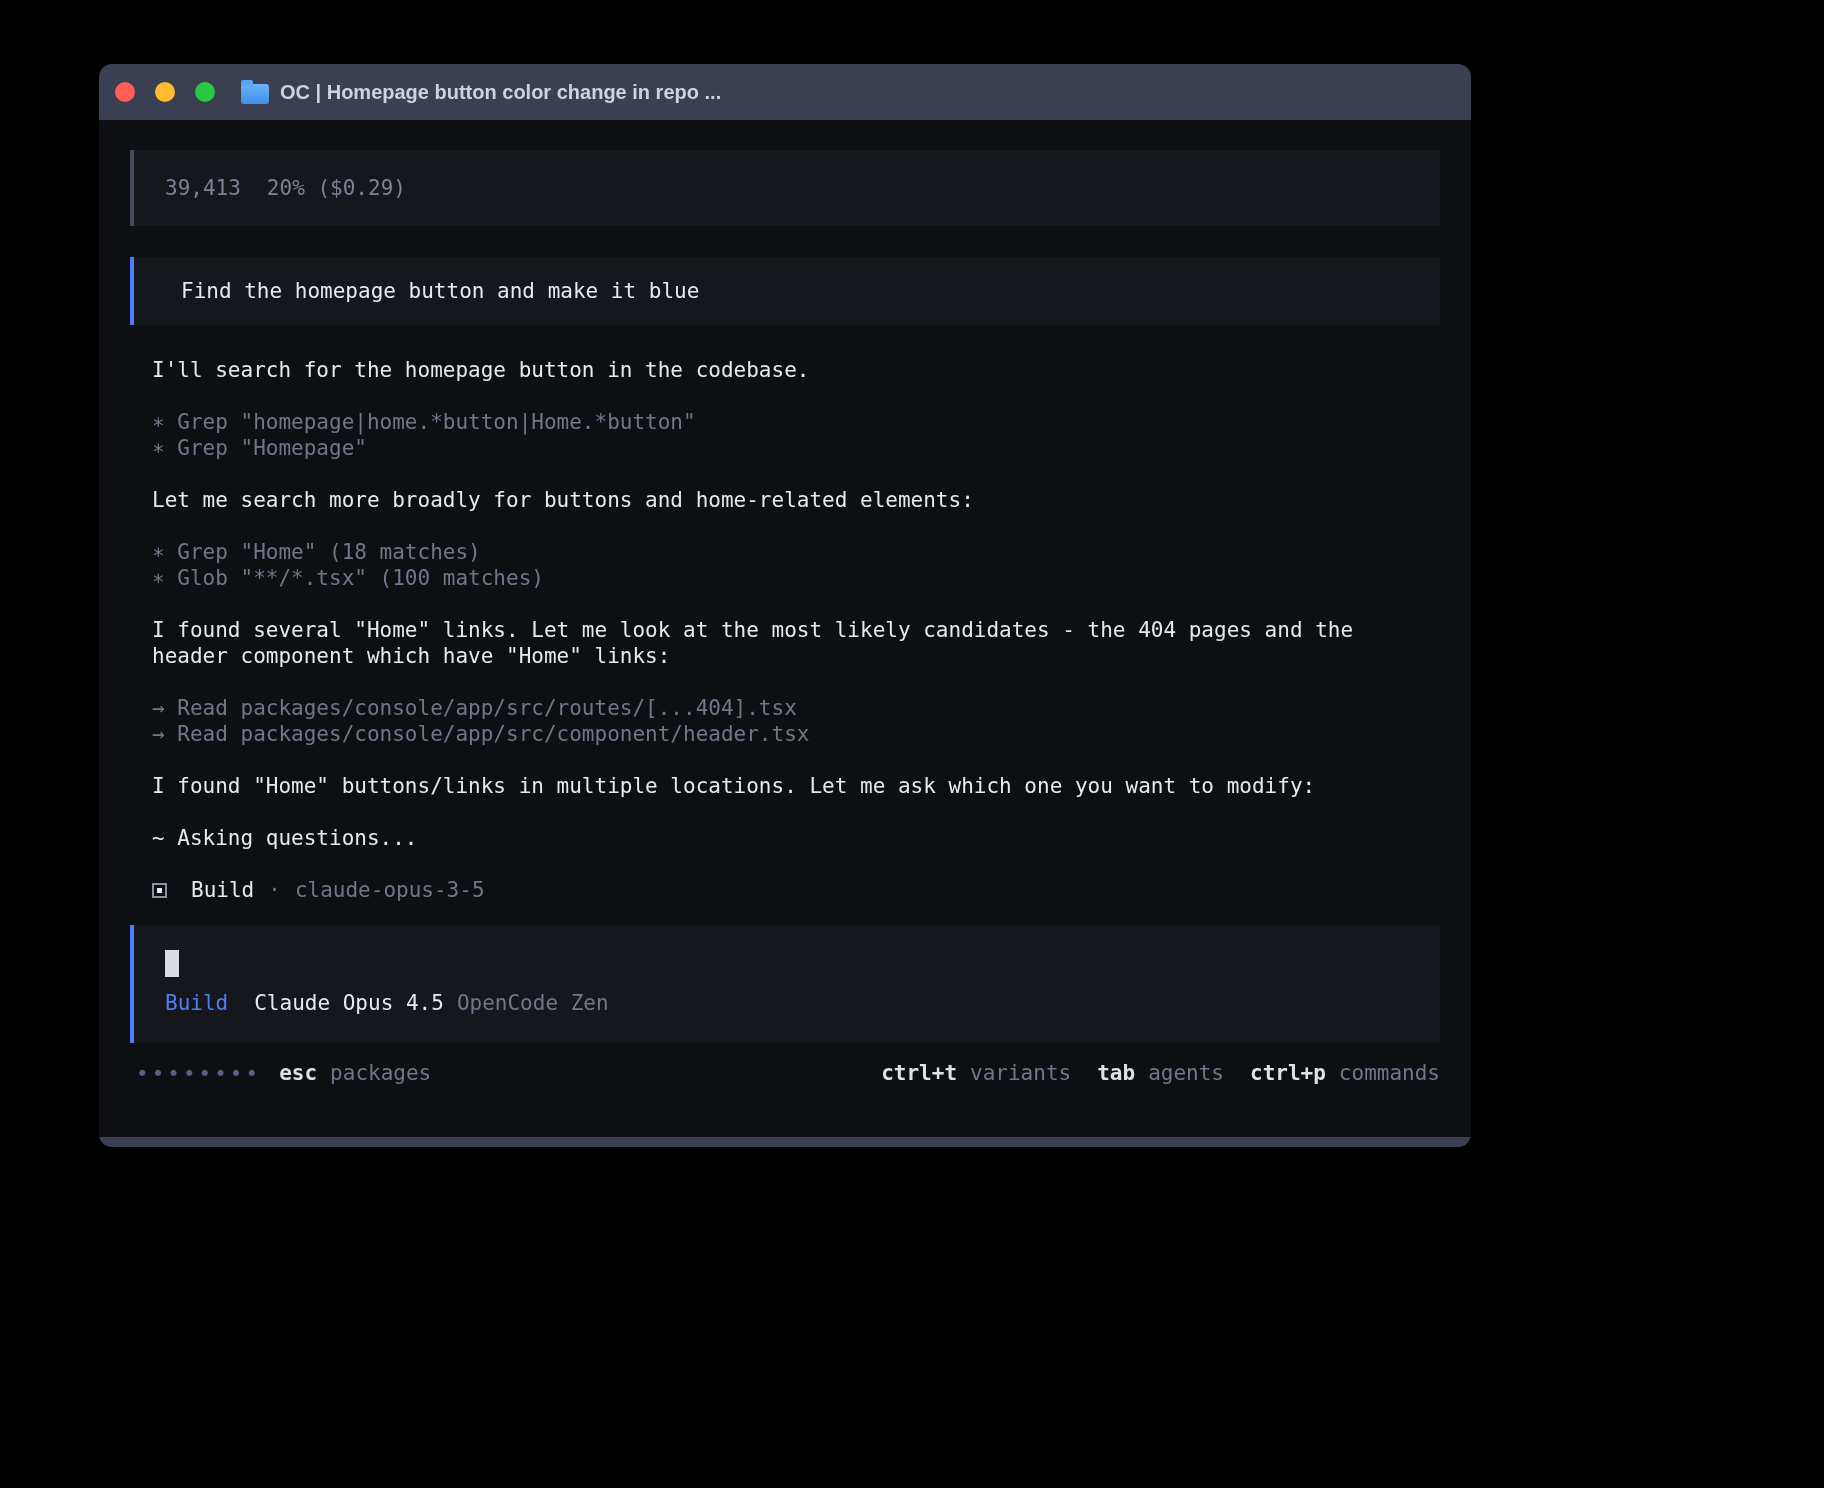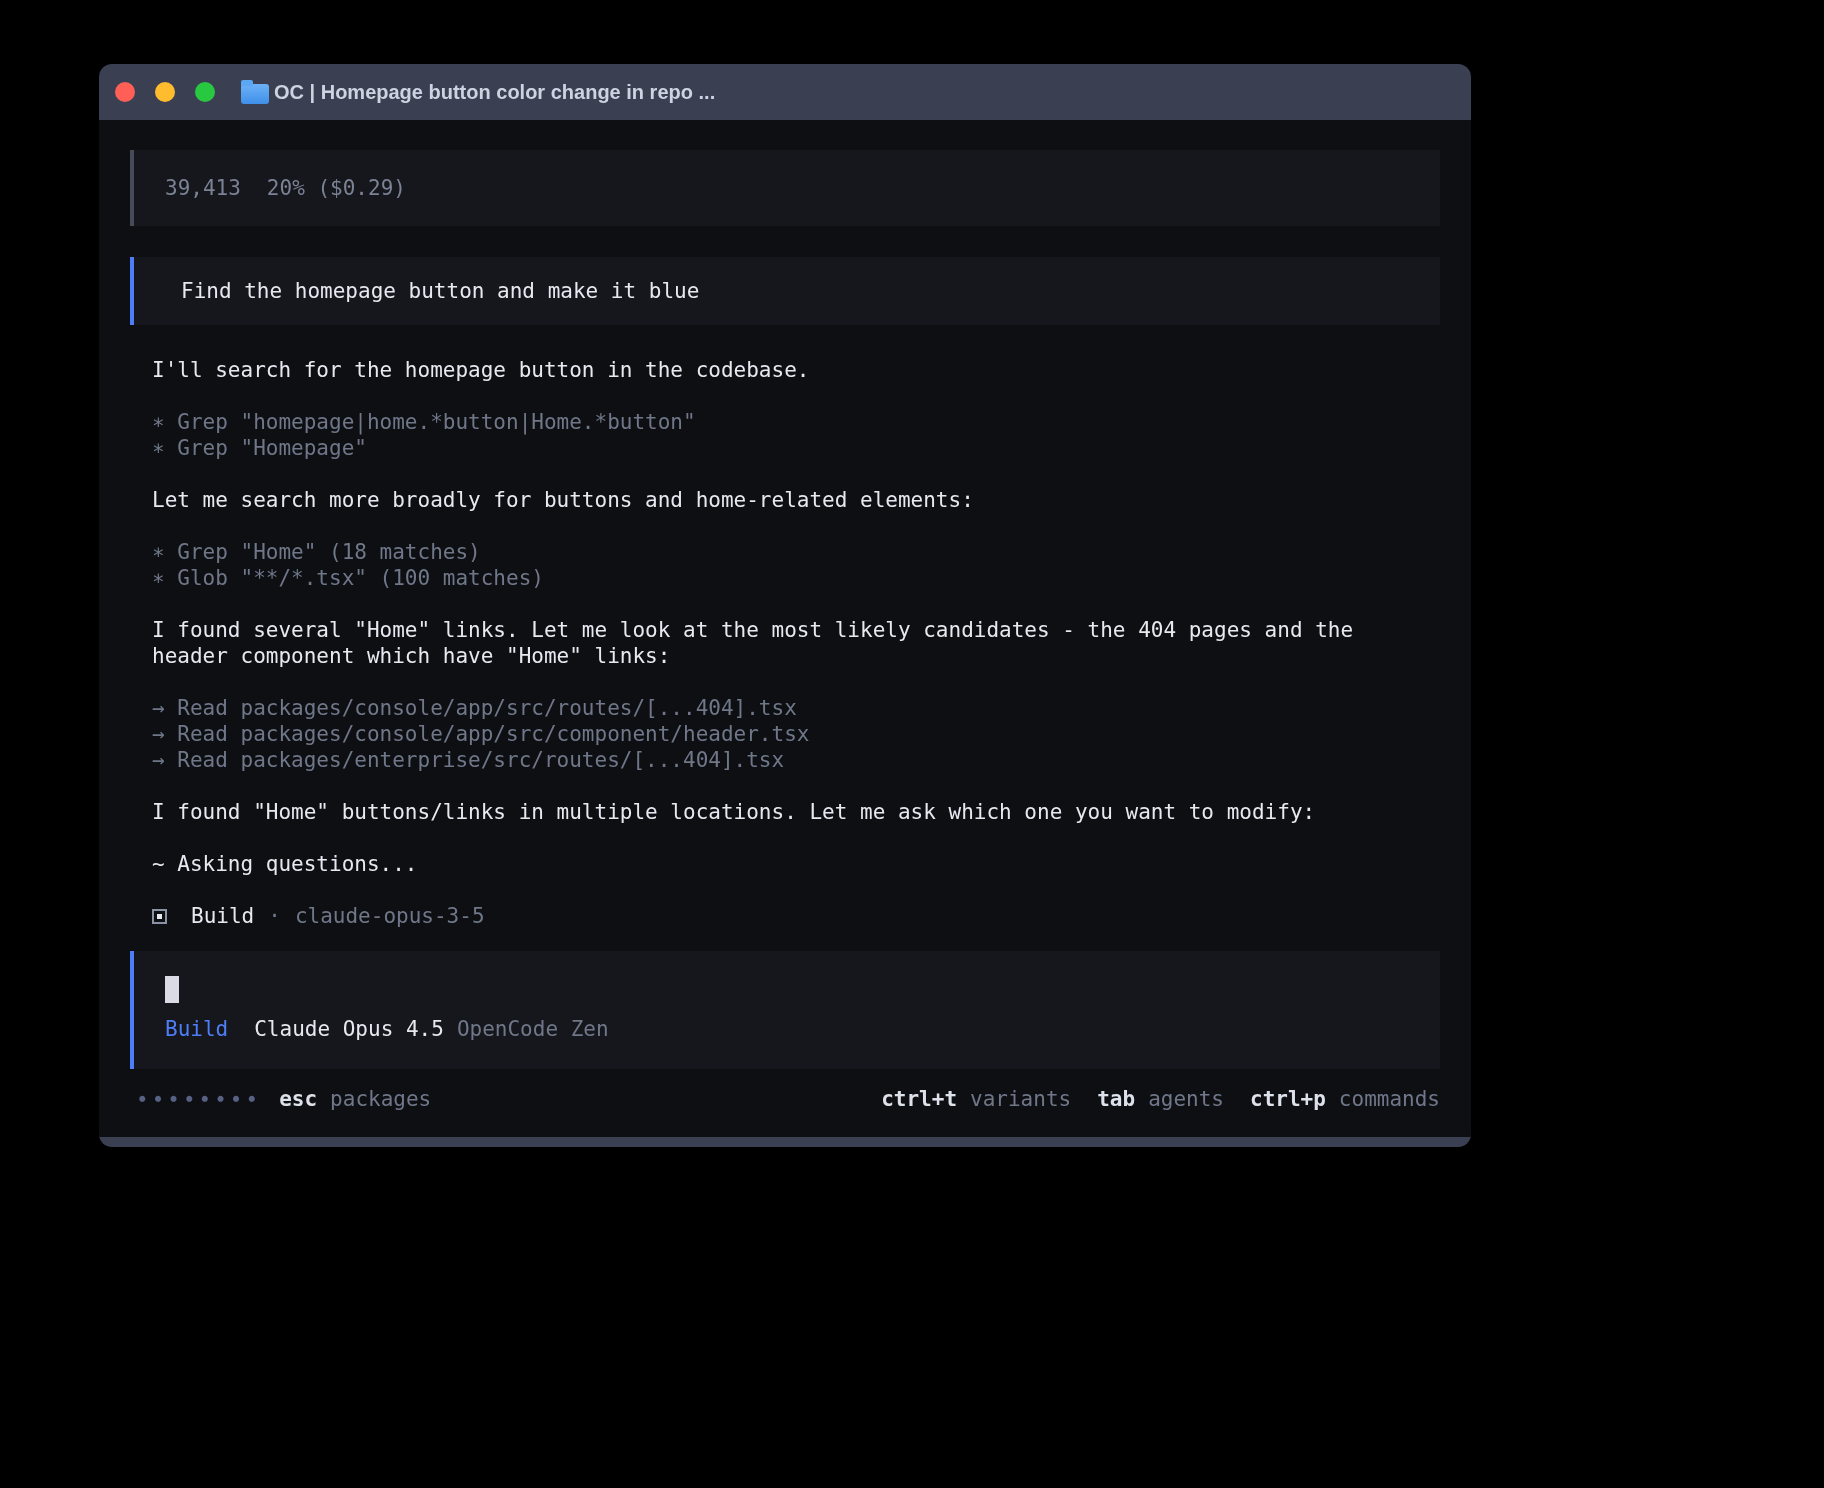--- a/index.html
+++ b/index.html
@@ -11,21 +11,21 @@
             display:flex; flex-direction:column; padding-bottom:10px;
             box-shadow:0 30px 80px rgba(0,0,0,0.7); }
 
   
   .titlebar { flex:0 0 56px; display:flex; align-items:center; padding:0 16px; }
   .lights { display:flex; gap:20px; }
   .light { width:20px; height:20px; border-radius:50%; }
   .light.red { background:#ff5f57; }
   .light.yellow { background:#febc2e; }
   .light.green { background:#28c840; }
-  .title-wrap { display:flex; align-items:center; gap:5px; margin-left:26px; }
+  .title-wrap { display:flex; align-items:center; gap:11px; margin-left:26px; }
   .folder { width:28px; height:20px; position:relative; border-radius:3px;
             background:linear-gradient(180deg,#6db1f7,#3f90ea); margin-top:3px; }
   .folder::before { content:""; position:absolute; top:-4px; left:0; width:12px; height:6px;
                     background:#5da6f2; border-radius:2px 2px 0 0; }
   .title-text { font-family:"Liberation Sans", sans-serif; font-weight:700;
                 font-size:20px; color:#ccd3e1; }
 
   
   .terminal { flex:1 1 auto; background:#0d0f13; color:#e7e9f0;
               font-size:21px; line-height:26px; padding:30px 31px 0 31px; overflow:hidden; }
@@ -119,21 +119,20 @@
         <div class="tool-line">∗ Glob "**/*.tsx" (100 matches)</div>
       </div>
 
       <div class="para">
         <div class="text-line">I found several "Home" links. Let me look at the most likely candidates - the 404 pages and the header component which have "Home" links:</div>
       </div>
 
       <div class="para">
         <div class="tool-line">→ Read packages/console/app/src/routes/[...404].tsx</div>
         <div class="tool-line">→ Read packages/console/app/src/component/header.tsx</div>
-        <div class="tool-line">→ Read packages/enterprise/src/routes/[...404].tsx</div>
       </div>
 
       <div class="para">
         <div class="text-line">I found "Home" buttons/links in multiple locations. Let me ask which one you want to modify:</div>
       </div>
 
       <div class="para">
         <div class="text-line">~ Asking questions...</div>
       </div>
 

